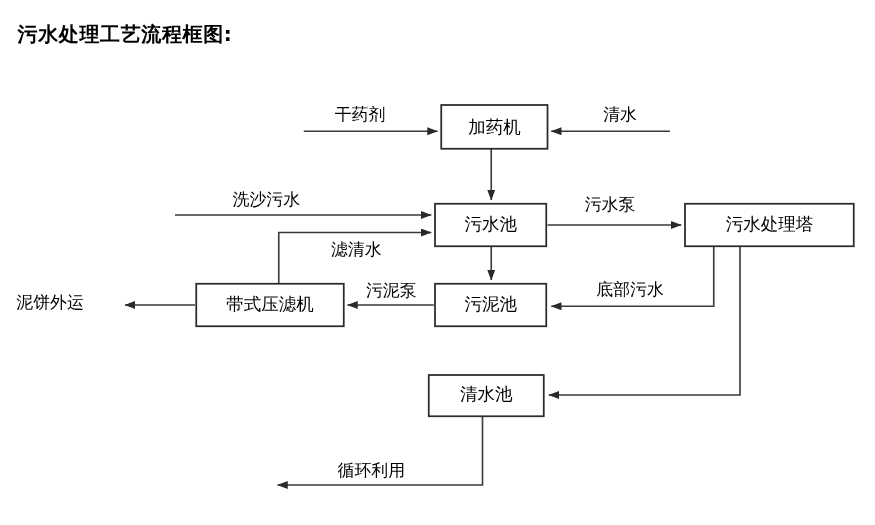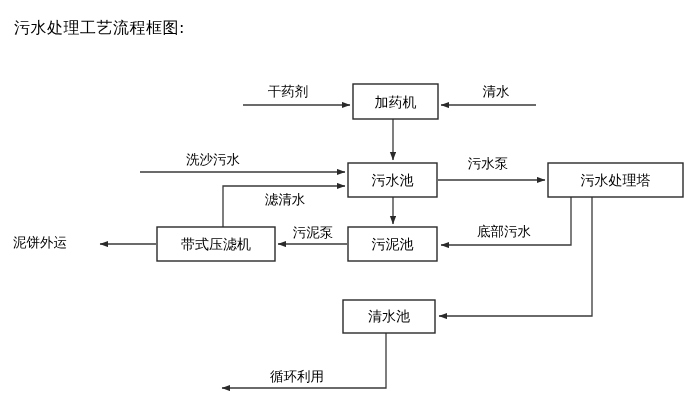--- a/index.html
+++ b/index.html
@@ -17,21 +17,21 @@
     position: relative;
     width: 700px;
     height: 420px;
     background: #ffffff;
   }
   #title {
     position: absolute;
     left: 14px;
     top: 18px;
     font-size: 16px;
-    font-weight: normal;
+    font-weight: bold;
     color: #000000;
     letter-spacing: 0.5px;
     white-space: nowrap;
   }
   svg#flow {
     position: absolute;
     left: 0;
     top: 0;
     width: 700px;
     height: 420px;

